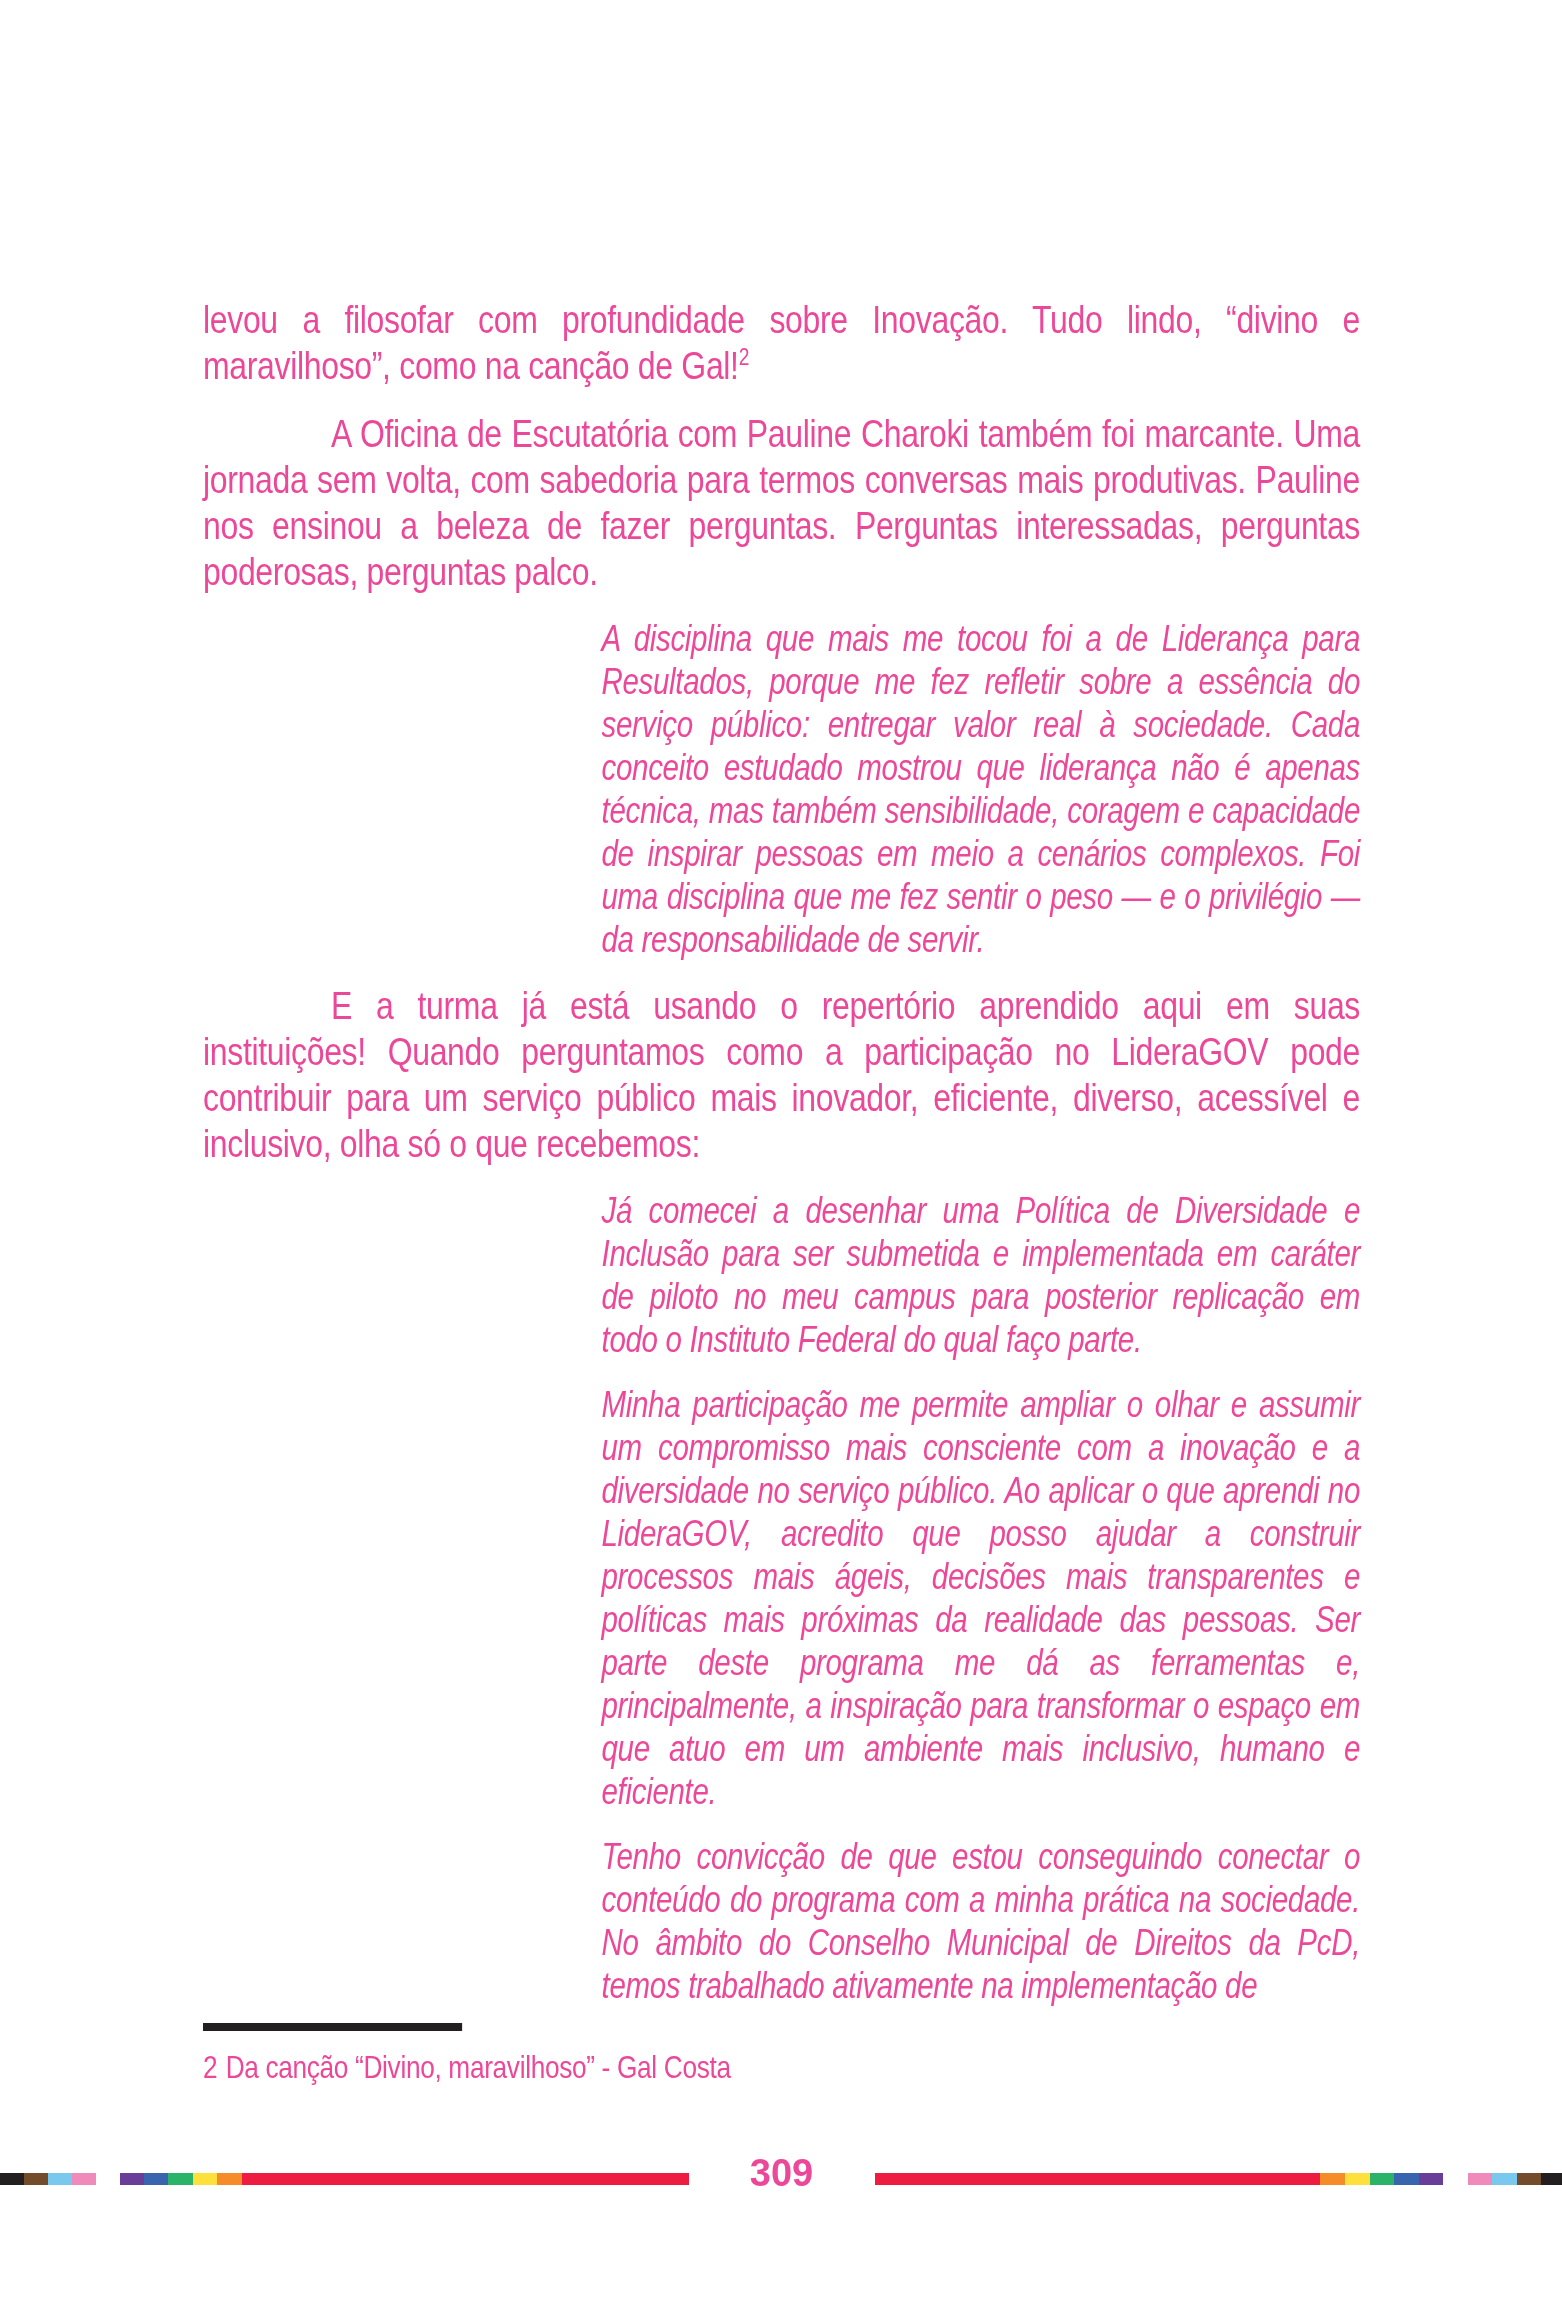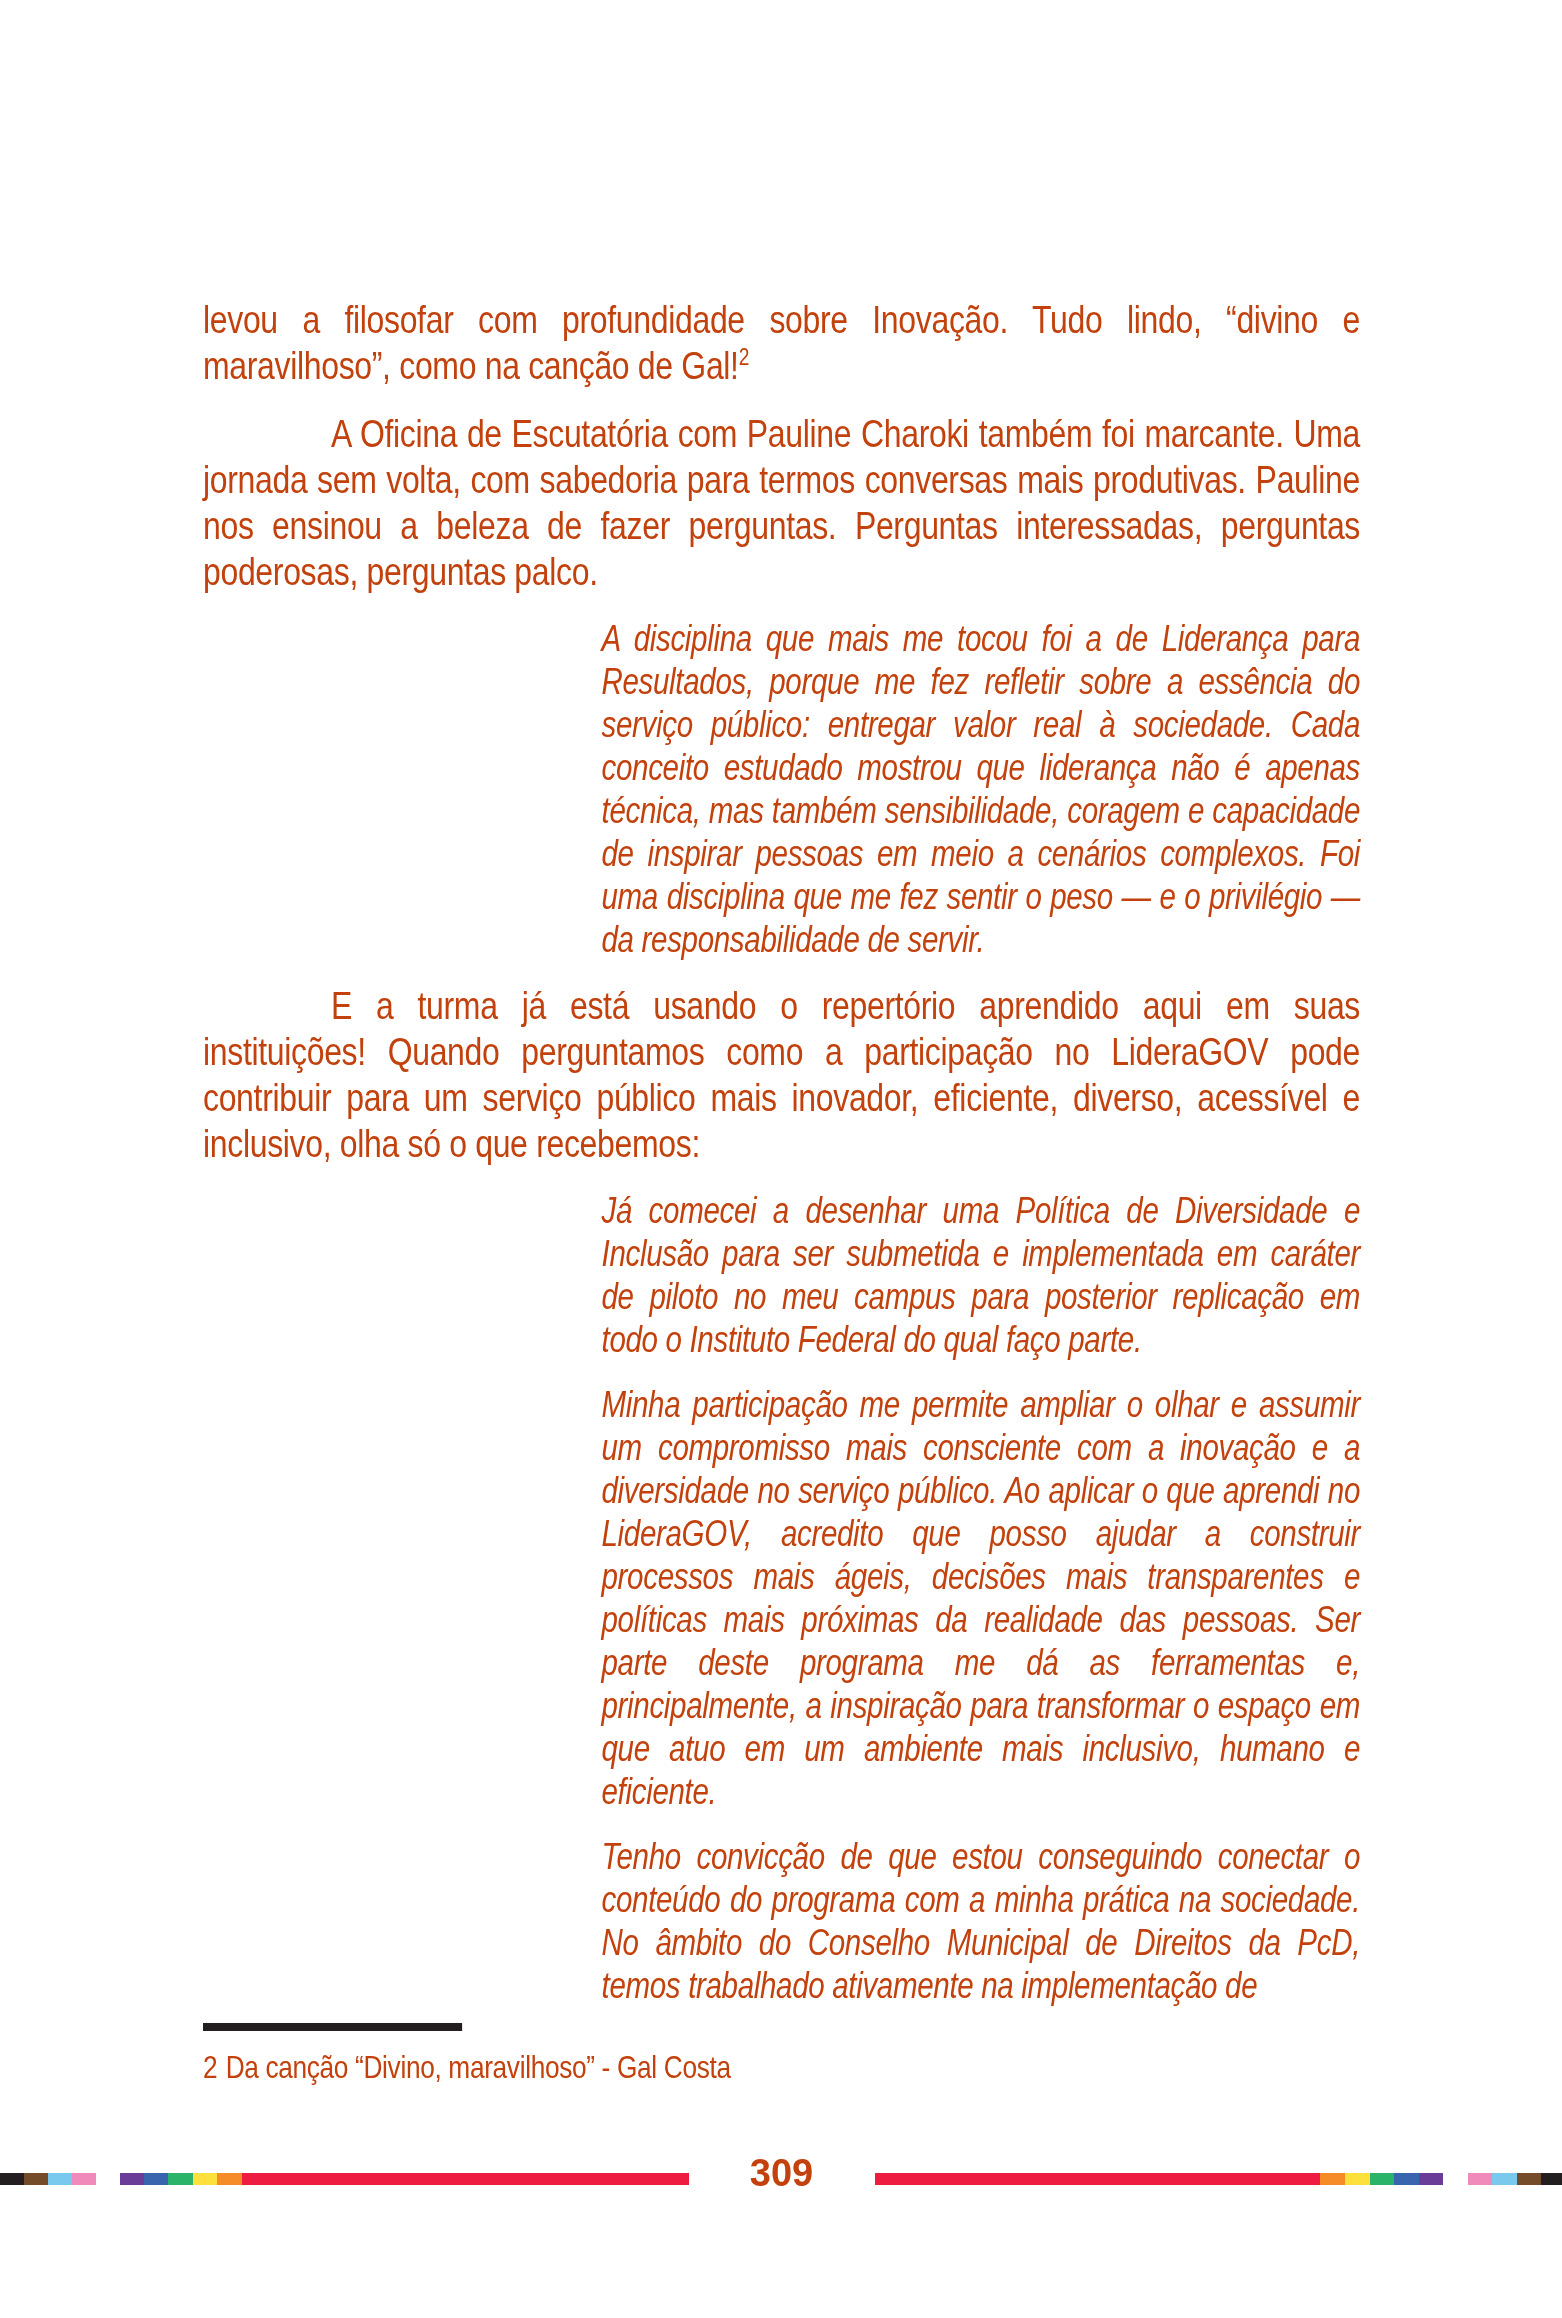--- a/index.html
+++ b/index.html
@@ -7,21 +7,21 @@
     padding: 0;
     background: #ffffff;
   }
   .page {
     position: relative;
     width: 1563px;
     height: 2319px;
     background: #ffffff;
     overflow: hidden;
     font-family: "Liberation Sans", sans-serif;
-    color: #c2410c;
+    color: #ec4899;
   }
   
   .content {
     position: absolute;
     left: 203px;
     top: 297px;
     width: 1411px;
     transform: scaleX(0.82);
     transform-origin: left top;
   }

